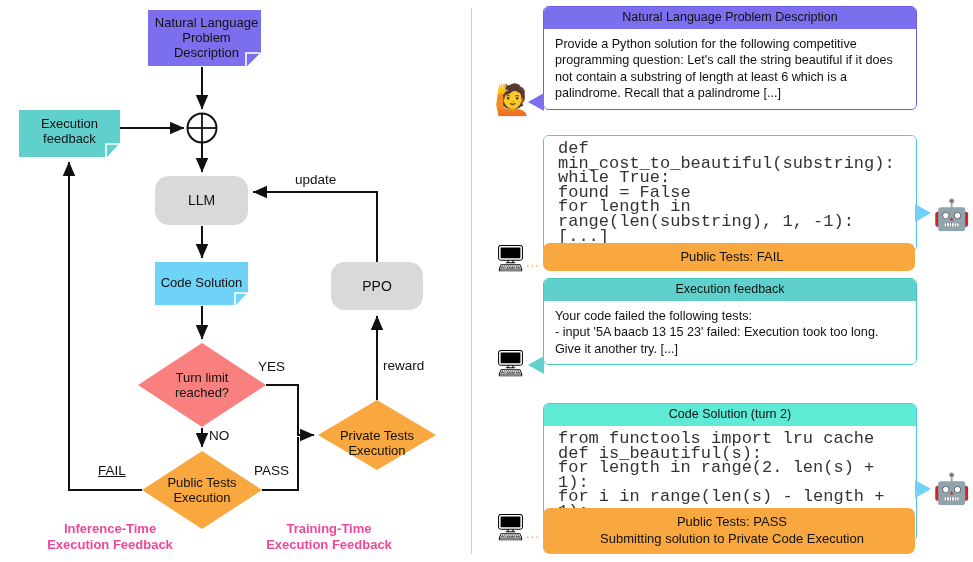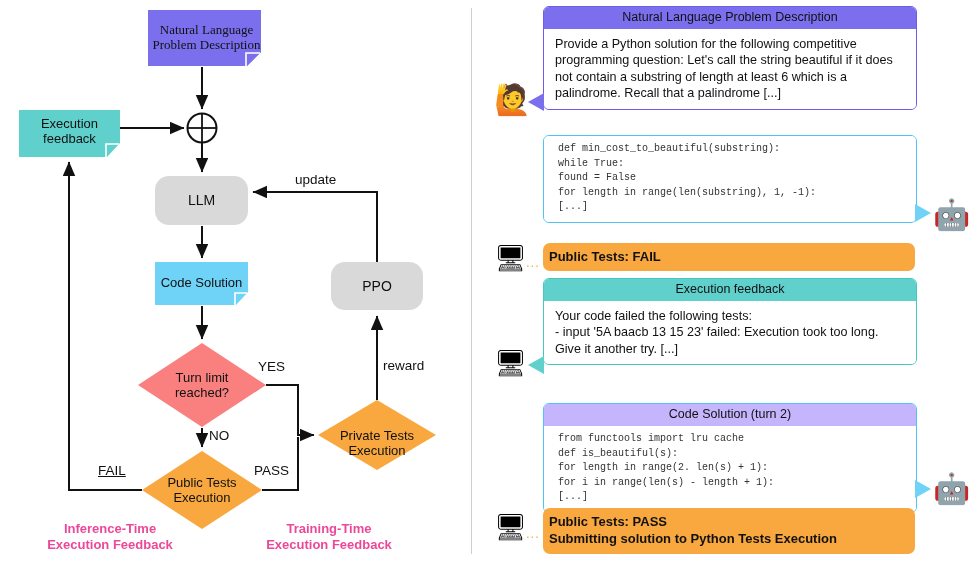--- a/index.html
+++ b/index.html
@@ -79,31 +79,32 @@
     width: 100%;
     background: #ffffff;
     padding: 7px 10px 7px 11px;
     font-size: 12.6px;
     line-height: 16.4px;
     color: #111111;
     white-space: pre-line;
   }
   .msg-body.code {
     font-family: "Liberation Mono", "DejaVu Sans Mono", monospace;
-    font-size: 10px;
+    font-size: 17px;
     line-height: 14.6px;
     padding: 6px 10px 7px 14px;
     color: #333333;
   }
   .banner {
     box-sizing: border-box;
     width: 100%;
     border-radius: 7px;
-    font-size: 13px;
-    font-weight: bold;
+    text-align: center;
+    font-size: 13px;
+    font-weight: normal;
     color: #111111;
     line-height: 17px;
     padding: 5px 0 6px 6px;
   }
 
   
   .bubble { border-radius: 6px; overflow: hidden; }
 
   
   .tail { position: absolute; width: 0; height: 0; }
@@ -186,21 +187,21 @@
         <path d="M262,490 L298,490 L298,437"></path>
 
         <path d="M142,490 L69,490 L69,162" marker-end="url(#arrow)"></path>
 
         <line x1="377" y1="400" x2="377" y2="316" marker-end="url(#arrow)"></line>
 
         <path d="M377,262 L377,192 L253,192" marker-end="url(#arrow)"></path>
       </g>
     </svg>
 
-    <div class="node-label" style="left:148px; top:12px; width:117px; height:50px;font-family:Liberation Serif, serif;">Natural Language
+    <div class="node-label" style="left:148px; top:12px; width:117px; height:50px;">Natural Language
 Problem Description</div>
 
     <div class="node-label" style="left:19px; top:110px; width:101px; height:42px;">Execution
 feedback</div>
 
     <div class="node-label" style="left:155px; top:176px; width:93px; height:49px; font-size:14px;">LLM</div>
 
     <div class="node-label" style="left:331px; top:262px; width:92px; height:48px; font-size:14px;">PPO</div>
 
     <div class="node-label" style="left:155px; top:262px; width:93px; height:40px;">Code Solution</div>
@@ -257,33 +258,33 @@
     <div class="msg bubble" style="left:62px; top:278px; width:372px; border:1.6px solid #45C8C0;">
       <div class="msg-header" style="background:#5FD0CC;">Execution feedback</div>
       <div class="msg-body">Your code failed the following tests:
 - input '5A baacb 13 15 23' failed: Execution took too long.
 Give it another try. [...]</div>
     </div>
     <div class="tail" style="left:47px; top:356px; border-top:9px solid transparent; border-bottom:9px solid transparent; border-right:16px solid #5FD0CC;"></div>
     <div class="avatar" style="left:13px; top:348px; font-size:26px;">🖥</div>
 
     <div class="msg bubble" style="left:62px; top:403px; width:372px; border:1.6px solid #4FC3F7;">
-      <div class="msg-header" style="background:#c4b5fd;">Code Solution (turn 2)</div>
+      <div class="msg-header" style="background:#5eead4;">Code Solution (turn 2)</div>
       <div class="msg-body code">from functools import lru cache
 def is_beautiful(s):
   for length in range(2. len(s) + 1):
     for i in range(len(s) - length + 1):
       [...]</div>
     </div>
     <div class="tail" style="left:434px; top:480px; border-top:9px solid transparent; border-bottom:9px solid transparent; border-left:16px solid #6FD3F7;"></div>
     <div class="avatar" style="left:452px; top:474px;">🤖</div>
 
     <div class="msg" style="left:62px; top:508px; width:372px;border-radius:7px;">
       <div class="banner" style="background:#F9A83F; padding-bottom:7px;">
         <div>Public Tests: PASS</div>
-        <div>Submitting solution to Python Tests Execution</div>
+        <div>Submitting solution to Private Code Execution</div>
       </div>
     </div>
     <div class="avatar" style="left:13px; top:512px; font-size:26px;">🖥</div>
     <div class="dots" style="left:45px; top:527px; color:#F9A83F;">...</div>
 
   </div>
 </div>
 
 </body></html>

